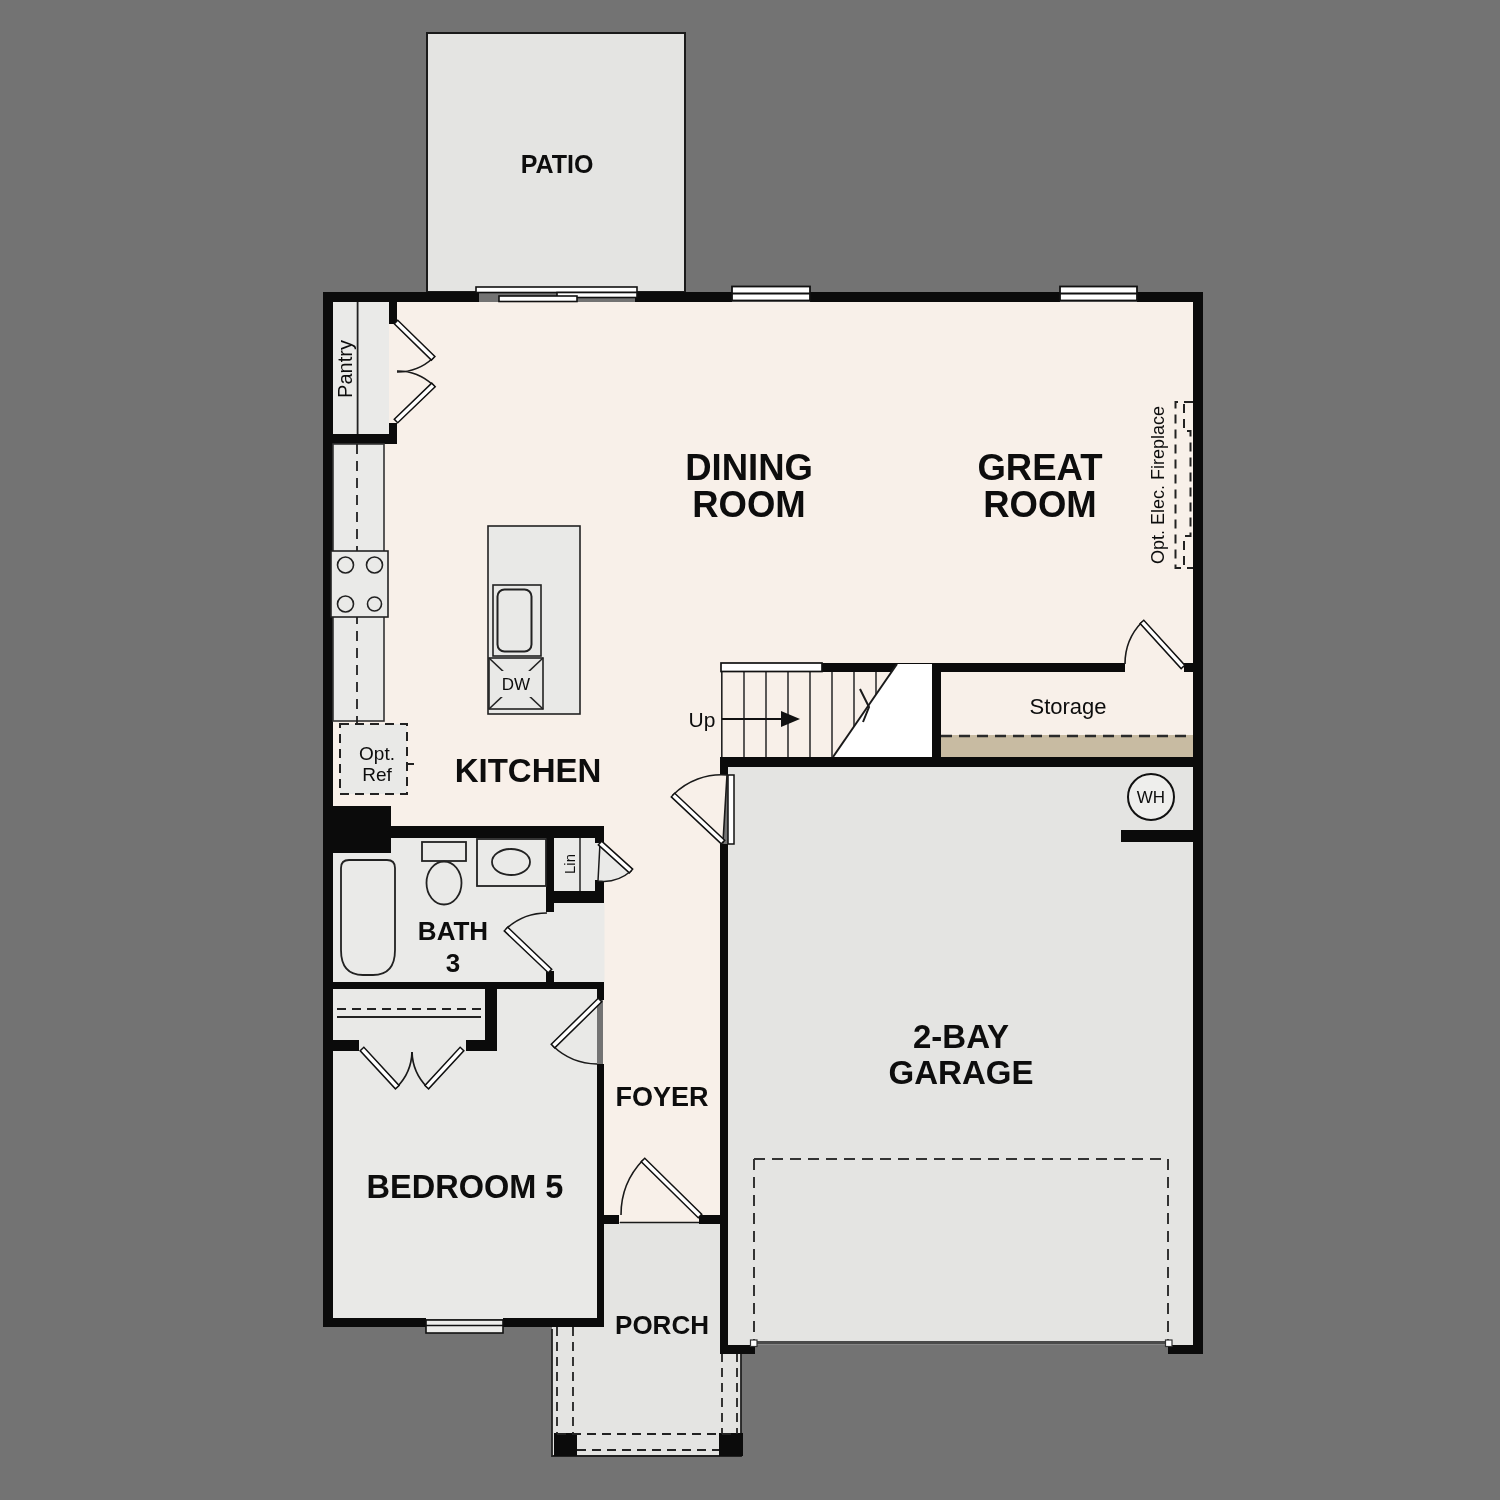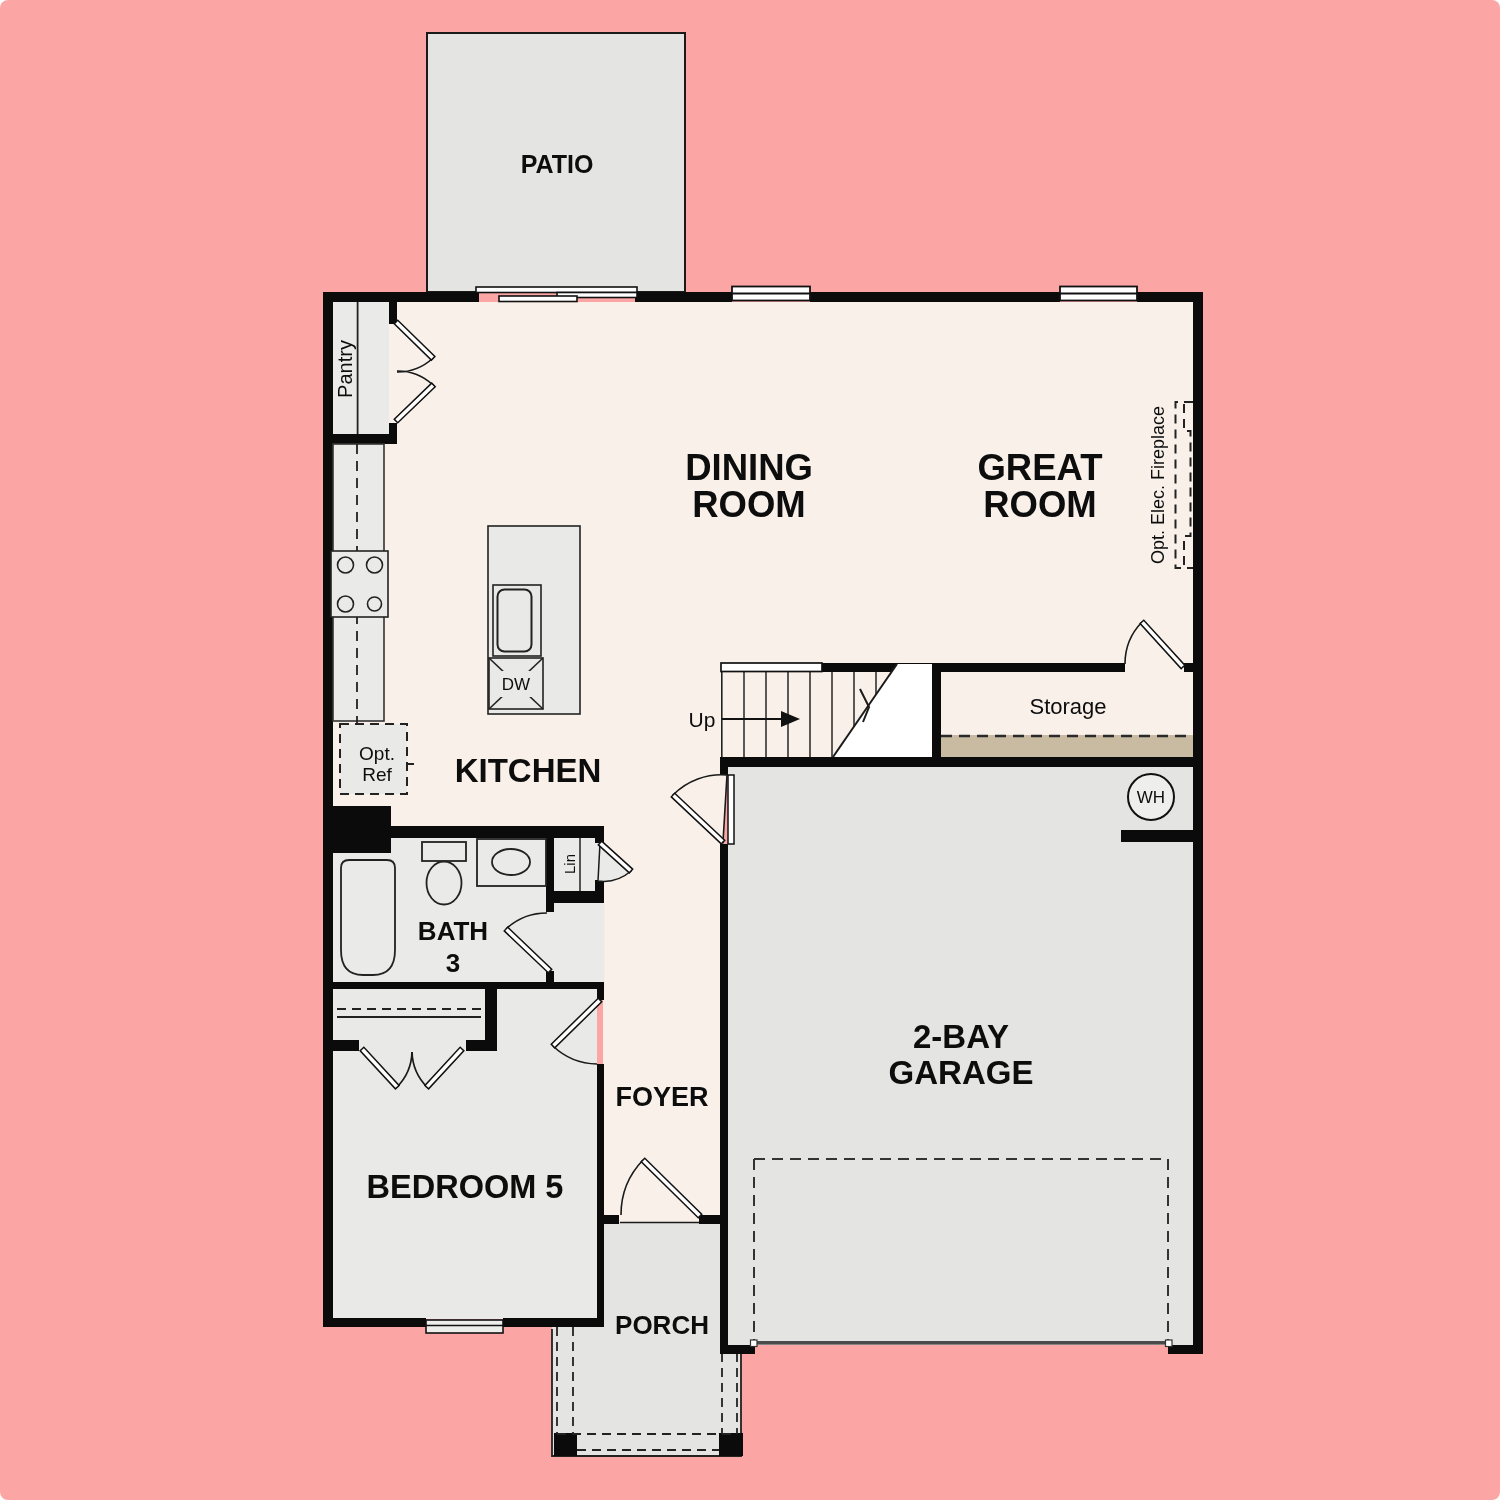--- a/index.html
+++ b/index.html
@@ -1,16 +1,16 @@
 <!DOCTYPE html>
 <html><head>
 <meta charset="utf-8">
 <style>
   html,body{margin:0;padding:0;background:#fff;}
-  .page{position:relative;width:1500px;height:1500px;background:#fca5a5;overflow:hidden;border-radius:8px;}
+  .page{position:relative;width:1500px;height:1500px;background:#737373;overflow:hidden;}
   svg{display:block;}
   text{font-family:"Liberation Sans",sans-serif;fill:#0d0d0d;}
   .rm{font-weight:bold;}
 </style>
 </head>
 <body>
 <div class="page">
 <svg width="1500" height="1500" viewBox="0 0 1500 1500">
 
 <rect x="427" y="33" width="258" height="259" fill="#e4e4e2" stroke="#1a1a1a" stroke-width="2"></rect>

